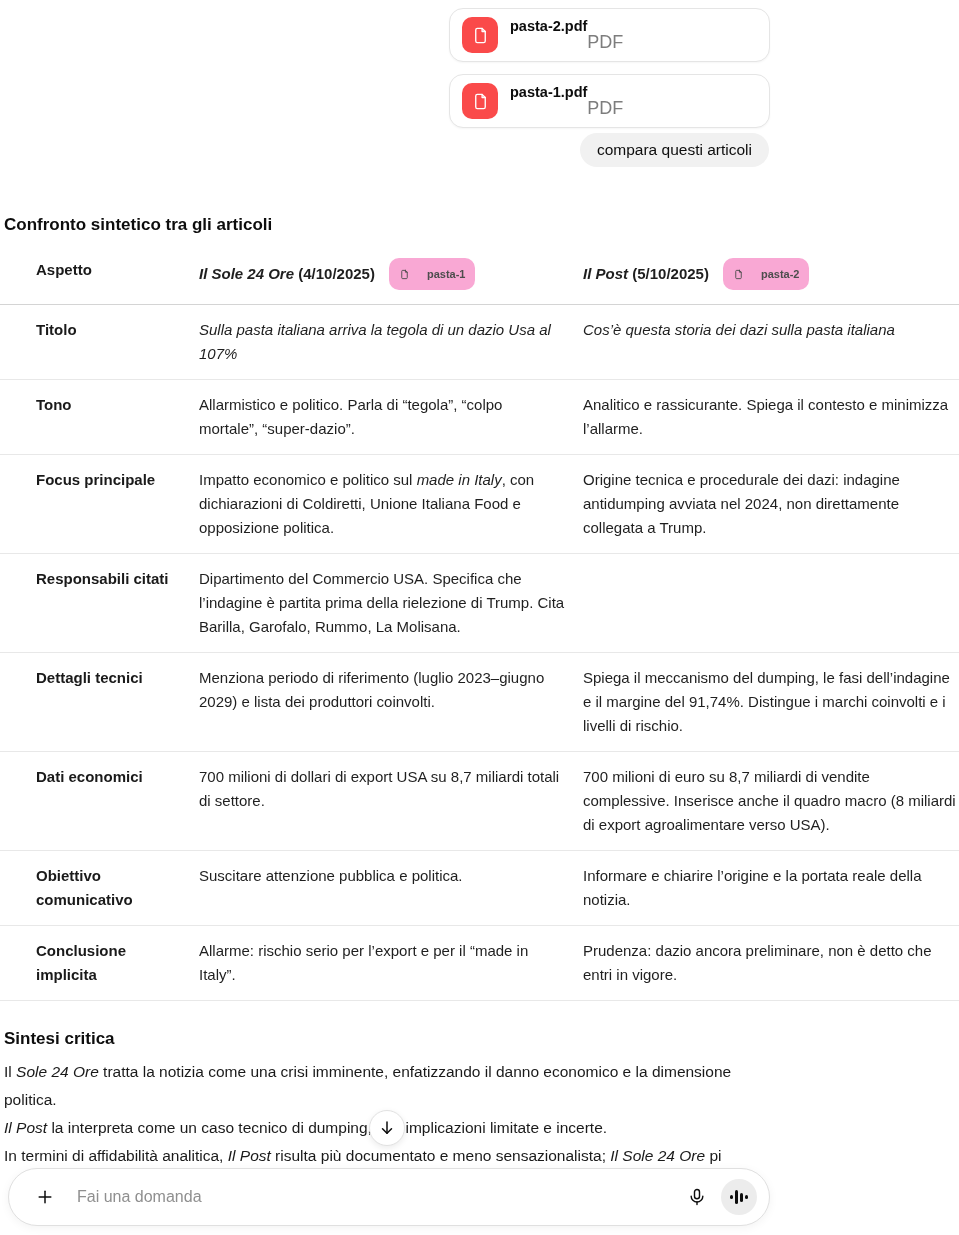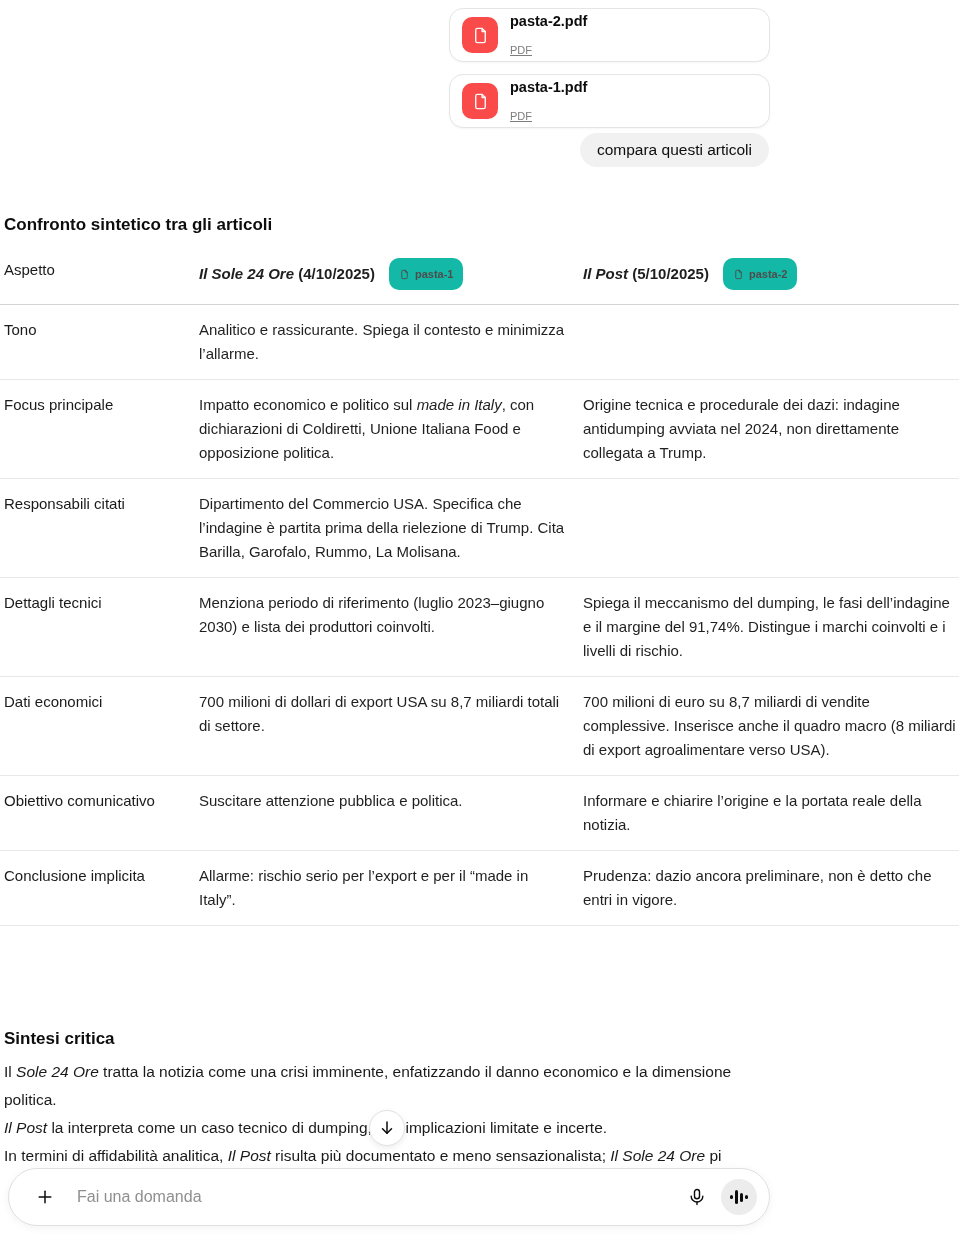--- a/index.html
+++ b/index.html
@@ -5,40 +5,40 @@
   * { margin:0; padding:0; box-sizing:border-box; }
   html,body { width:959px; height:1235px; background:#ffffff; overflow:hidden;
               font-family:"Liberation Sans","DejaVu Sans",sans-serif; color:#0d0d0d; position:relative; }
   .it { font-style:italic; }
 
   
   #attachments { position:absolute; top:8px; left:449px; width:321px; display:flex; flex-direction:column; gap:12px; }
   .pdf-card { display:flex; align-items:center; gap:12px; background:#fff; border:1px solid #e5e5e5;
               border-radius:14px; padding:9px 12px; height:54px; box-shadow:0 1px 2px rgba(0,0,0,.04); cursor:pointer; }
   .pdf-icon { width:36px; height:36px; border-radius:10px; background:#fa4a4a; display:flex; align-items:center; justify-content:center; flex:0 0 auto; }
-  .pdf-meta { display:flex; flex-direction:column; line-height:1.25; }
+  .pdf-meta { display:flex; flex-direction:row; line-height:1.25; }
   .pdf-name { font-weight:700; font-size:14.5px; color:#0d0d0d; }
-  .pdf-type { font-size:11px; color:#7d7d7d; margin-top:14px;text-decoration:underline; }
+  .pdf-type { font-size:18px; color:#7d7d7d; margin-top:14px; }
 
   
   #user-bubble { position:absolute; top:133px; right:190px; background:#f1f1f1; border-radius:19px;
                  padding:8px 17px; font-size:15.5px; color:#0d0d0d; }
 
   
   #comparison { position:absolute; top:214px; left:0; width:959px; }
   #comparison h3 { font-size:17px; font-weight:700; margin:0 0 16px 4px; line-height:22px; }
   .trow { display:grid; grid-template-columns:195px 384px 1fr; padding-left:4px; font-size:15px; line-height:24px; }
   .thead { padding-top:6px; padding-bottom:14px; border-bottom:1px solid #d4d4d4; align-items:start; }
   .tbody-row { padding-top:13px; padding-bottom:13px; border-bottom:1px solid #e8e8e8; }
-  .c-label { font-weight:400; color:#1a1a1a; padding-right:10px; }
+  .c-label { font-weight:700; color:#1a1a1a; padding-right:10px;margin-left:32px; }
   .c-one { padding-right:18px; color:#1f1f1f; }
   .c-two { padding-right:1px; color:#1f1f1f; }
   .col-head { font-weight:700; display:flex; align-items:center; flex-wrap:wrap; gap:0 6px; }
   .src { font-style:italic; font-weight:700; }
-  .badge { display:inline-flex; align-items:center; gap:5px; background:#14b8a6; border-radius:10px;
+  .badge { display:inline-flex; align-items:center; gap:17px; background:#f9a8d4; border-radius:10px;
            padding:4px 10px; font-size:11px; font-weight:700; color:#4d4d4d; margin-left:8px; }
 
   
   #synthesis { position:absolute; top:1028px; left:4px; width:764px; }
   #synthesis h3 { font-size:17px; font-weight:700; line-height:22px; margin-bottom:8px; }
   #synthesis p { font-size:15.5px; line-height:28px; color:#1a1a1a; }
 
   
   #scroll-down { position:absolute; left:369px; top:1110px; width:36px; height:36px; border-radius:50%;
                  background:#fff; border:1px solid #e2e2e2; box-shadow:0 2px 6px rgba(0,0,0,.08);
@@ -113,35 +113,41 @@
         <svg width="11" height="13" viewBox="0 0 24 24" fill="none" stroke="#4d4d4d" stroke-width="2" stroke-linecap="round" stroke-linejoin="round">
             <path d="M14 3H8a2 2 0 0 0-2 2v14a2 2 0 0 0 2 2h8a2 2 0 0 0 2-2V7l-4-4z"></path>
             <path d="M14 3v4h4"></path>
           </svg>
         <span>pasta-2</span>
       </span>
     </div>
   </div>
 
   <div class="trow tbody-row">
+    <div class="c-label">Titolo</div>
+    <div class="c-one"><span class="it">Sulla pasta italiana arriva la tegola di un dazio Usa al 107%</span></div>
+    <div class="c-two"><span class="it">Cos’è questa storia dei dazi sulla pasta italiana</span></div>
+  </div>
+  <div class="trow tbody-row">
     <div class="c-label">Tono</div>
+    <div class="c-one">Allarmistico e politico. Parla di “tegola”, “colpo mortale”, “super-dazio”.</div>
     <div class="c-two">Analitico e rassicurante. Spiega il contesto e minimizza l’allarme.</div>
   </div>
   <div class="trow tbody-row">
     <div class="c-label">Focus principale</div>
     <div class="c-one"><span>Impatto economico e politico sul </span><span class="it">made in Italy</span><span>, con dichiarazioni di Coldiretti, Unione Italiana Food e opposizione politica.</span></div>
     <div class="c-two">Origine tecnica e procedurale dei dazi: indagine antidumping avviata nel 2024, non direttamente collegata a Trump.</div>
   </div>
   <div class="trow tbody-row">
     <div class="c-label">Responsabili citati</div>
     <div class="c-two">Dipartimento del Commercio USA. Specifica che l’indagine è partita prima della rielezione di Trump. Cita Barilla, Garofalo, Rummo, La Molisana.</div>
   </div>
   <div class="trow tbody-row">
     <div class="c-label">Dettagli tecnici</div>
-    <div class="c-one">Menziona periodo di riferimento (luglio 2023–giugno 2030) e lista dei produttori coinvolti.</div>
+    <div class="c-one">Menziona periodo di riferimento (luglio 2023–giugno 2029) e lista dei produttori coinvolti.</div>
     <div class="c-two">Spiega il meccanismo del dumping, le fasi dell’indagine e il margine del 91,74%. Distingue i marchi coinvolti e i livelli di rischio.</div>
   </div>
   <div class="trow tbody-row">
     <div class="c-label">Dati economici</div>
     <div class="c-one">700 milioni di dollari di export USA su 8,7 miliardi totali di settore.</div>
     <div class="c-two">700 milioni di euro su 8,7 miliardi di vendite complessive. Inserisce anche il quadro macro (8 miliardi di export agroalimentare verso USA).</div>
   </div>
   <div class="trow tbody-row">
     <div class="c-label">Obiettivo comunicativo</div>
     <div class="c-one">Suscitare attenzione pubblica e politica.</div>

